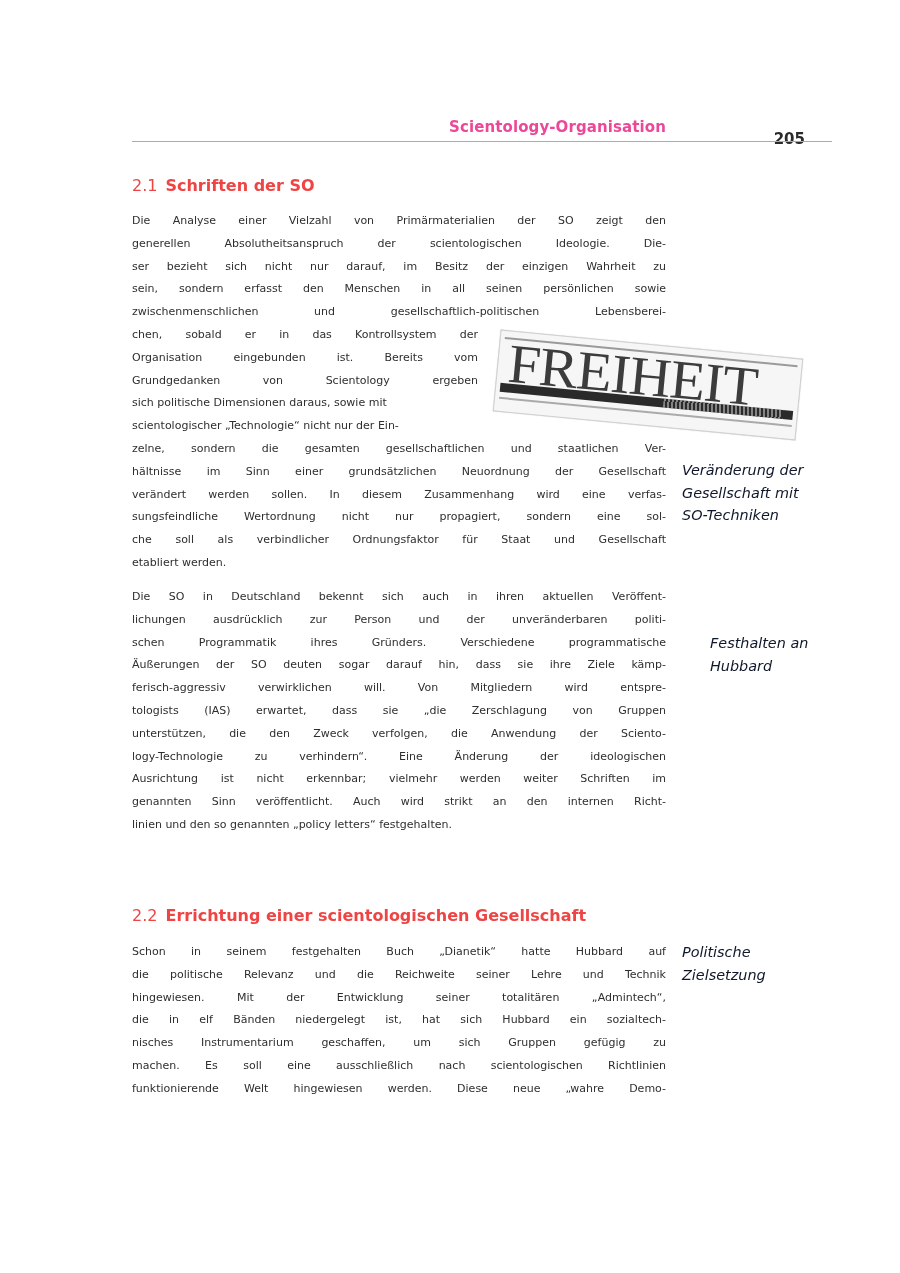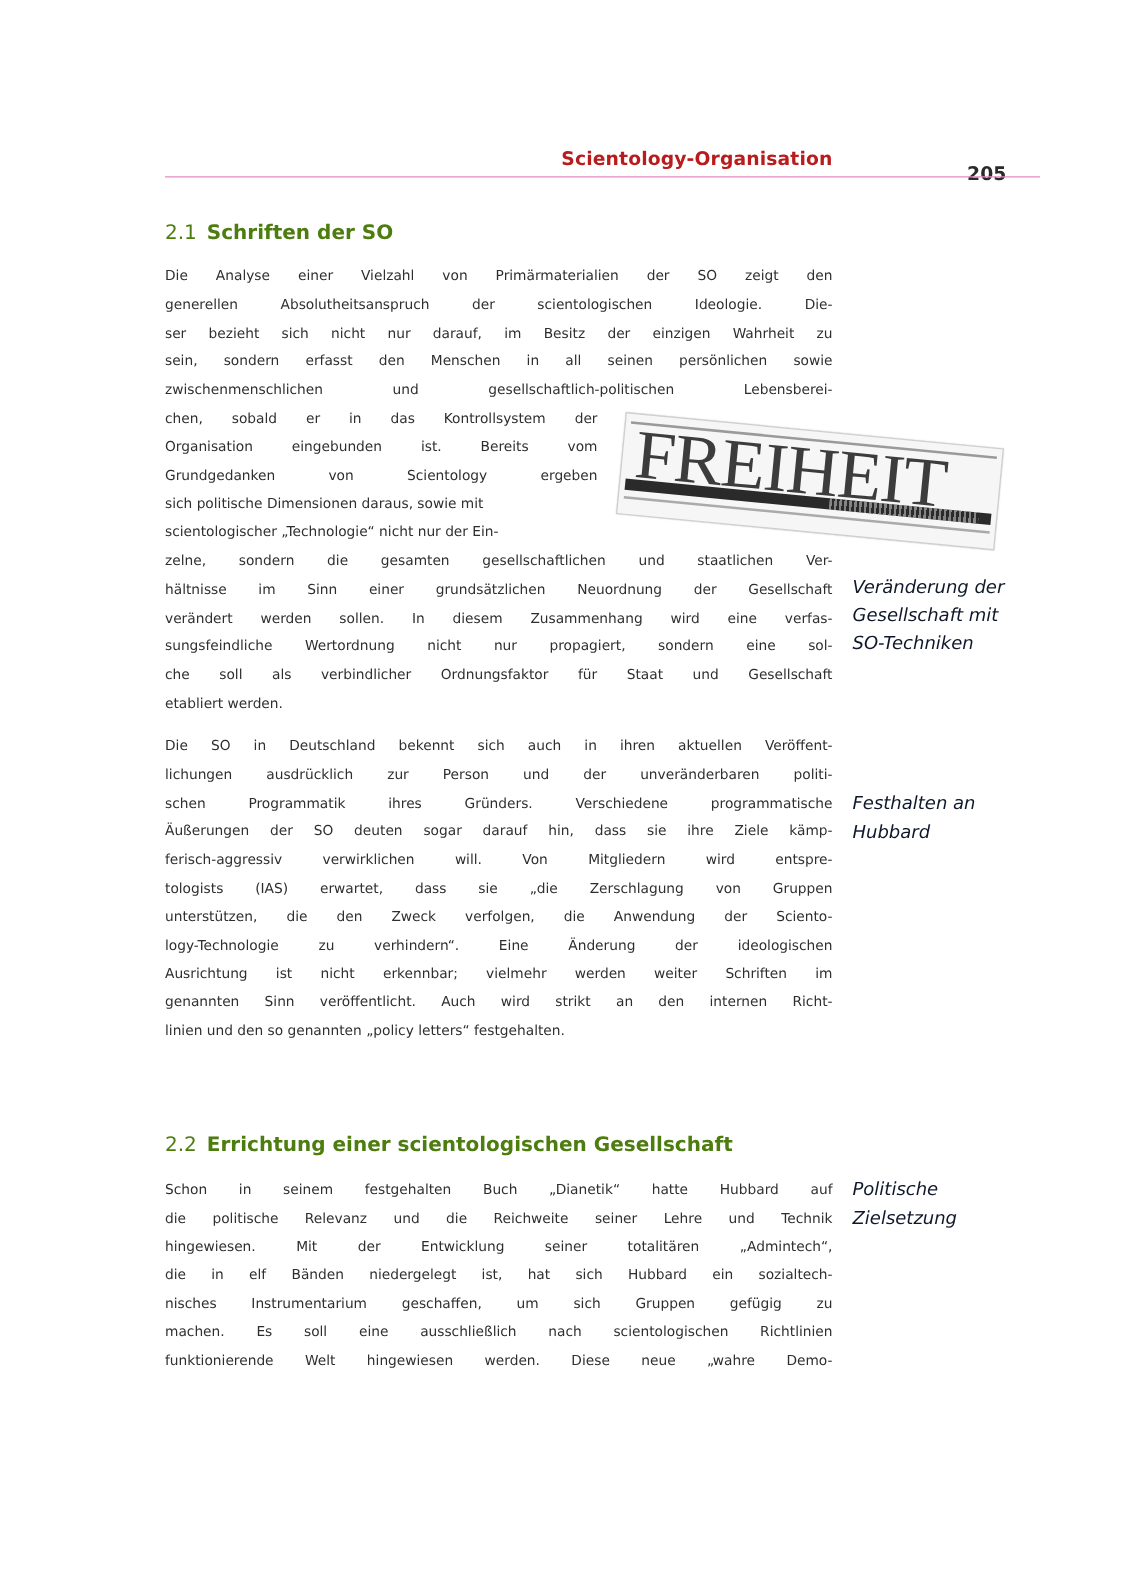--- a/index.html
+++ b/index.html
@@ -1,25 +1,25 @@
 <!DOCTYPE html>
 <html><head>
 <meta charset="utf-8">
 <style>
   html, body { margin: 0; padding: 0; background: #ffffff; }
   body { width: 900px; height: 1273px; position: relative; overflow: hidden;
          font-family: "DejaVu Sans", "Liberation Sans", sans-serif; color: #2a2a2a; }
   .page { position: absolute; left: 0; top: 0; width: 900px; height: 1273px; }
 
   .running-head { position: absolute; left: 132px; top: 116px; width: 700px; height: 24px; }
-  .running-title { position: absolute; right: 166px; top: 2px; font-size: 15px; color: #b91c1c; font-weight: bold; letter-spacing: 0.1px; }
+  .running-title { position: absolute; right: 166px; top: 2px; font-size: 15px; color: #ec4899; font-weight: bold; letter-spacing: 0.1px; }
   .page-number { position: absolute; right: 27px; top: 14px; font-size: 15px; color: #2a2a2a; font-weight: bold; }
   .head-rule { position: absolute; left: 132px; top: 141px; width: 700px; height: 1px; background: #e58ac0; }
 
-  .h2 { position: absolute; left: 132px; font-size: 16px; color: #4d7c0f; white-space: nowrap; }
+  .h2 { position: absolute; left: 132px; font-size: 16px; color: #ef4444; white-space: nowrap; }
   .h2 .num { font-weight: normal; margin-right: 8px; }
   .h2 .title { font-weight: bold; }
 
   .para { position: absolute; left: 132px; width: 534px; font-size: 11px; line-height: 22.8px; color: #2e2e2e; }
   .line { display: block; text-align: justify; text-align-last: justify; white-space: nowrap; height: 22.8px; overflow: visible; }
   .line.last { text-align-last: left; }
   .line.short { width: 346px; }
 
   .margin-note { position: absolute; left: 682px; width: 150px; font-size: 14.4px; line-height: 22.5px;
                  color: #0f172a; font-style: italic; }
@@ -94,21 +94,21 @@
     <span class="line">Äußerungen der SO deuten sogar darauf hin, dass sie ihre Ziele kämp-</span>
     <span class="line">ferisch-aggressiv verwirklichen will. Von Mitgliedern wird entspre-</span>
     <span class="line">tologists (IAS) erwartet, dass sie „die Zerschlagung von Gruppen</span>
     <span class="line">unterstützen, die den Zweck verfolgen, die Anwendung der Sciento-</span>
     <span class="line">logy-Technologie zu verhindern“. Eine Änderung der ideologischen</span>
     <span class="line">Ausrichtung ist nicht erkennbar; vielmehr werden weiter Schriften im</span>
     <span class="line">genannten Sinn veröffentlicht. Auch wird strikt an den internen Richt-</span>
     <span class="line last">linien und den so genannten „policy letters“ festgehalten.</span>
   </div>
 
-  <div class="margin-note" style="top:632px;">
+  <div class="margin-note" style="top:632px;margin-left:28px;">
     <span>Festhalten an</span>
     <span>Hubbard</span>
   </div>
 
   <div class="h2" style="top:906px;">
     <span class="num">2.2</span><span class="title">Errichtung einer scientologischen Gesellschaft</span>
   </div>
 
   <div class="para" style="top:941px;">
     <span class="line">Schon in seinem festgehalten Buch „Dianetik“ hatte Hubbard auf</span>

